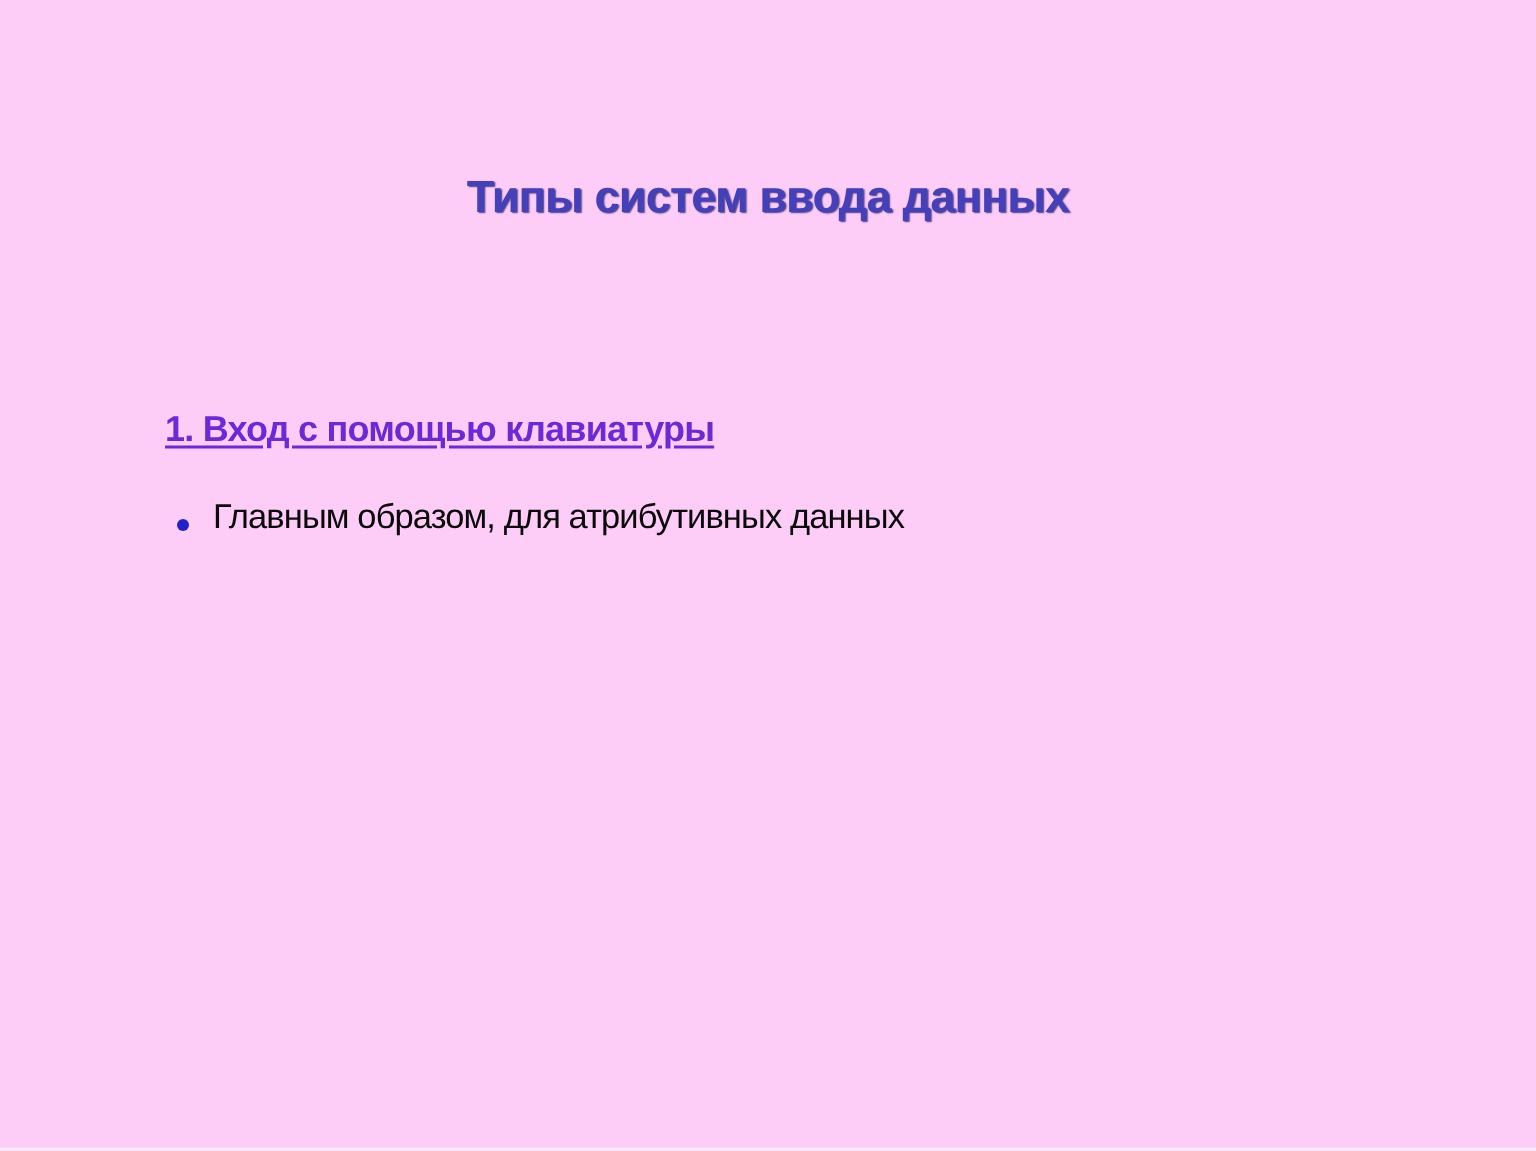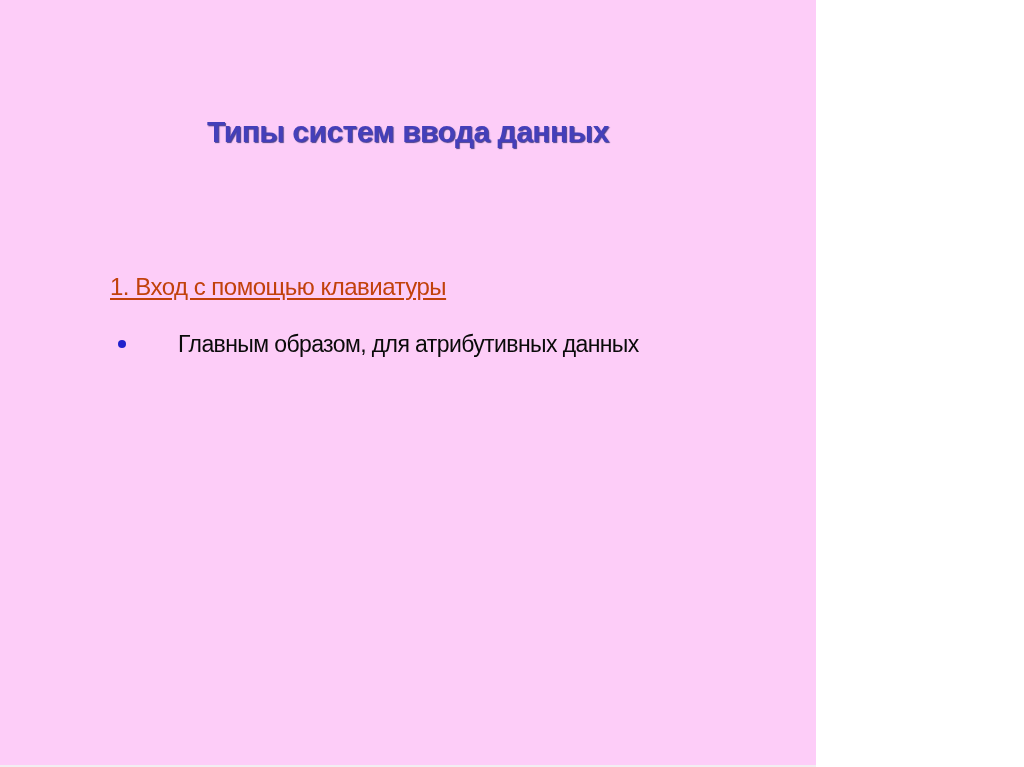--- a/index.html
+++ b/index.html
@@ -1,21 +1,21 @@
 <!DOCTYPE html>
 <html><head>
 <meta charset="utf-8">
 <style>
   html, body {
     margin: 0;
     padding: 0;
   }
   .slide {
     position: relative;
-    width: 816px;
+    width: 1024px;
     height: 767px;
     background: #fdcdf8;
     font-family: "Liberation Sans", sans-serif;
     overflow: hidden;
     box-sizing: border-box;
   }
   .slide-bottom-edge {
     position: absolute;
     left: 0;
     bottom: 0;
@@ -36,36 +36,35 @@
     text-shadow: 1px 1px 1px rgba(43, 40, 120, 0.85);
   }
   .content {
     position: absolute;
     top: 273px;
     left: 110px;
     width: 720px;
   }
   .section-heading {
     font-size: 24px;
-    font-weight: normal;
+    font-weight: bold;
     letter-spacing: -0.5px;
-    color: #c2410c;
+    color: #6d28d9;
     text-decoration: underline;
     text-underline-offset: 3px;
     margin: 0 0 28px 0;
   }
   .bullet-list {
     margin: 0;
     padding: 0;
   }
   .bullet-item {
     display: flex;
-    align-items: flex-start;
+    align-items: center;
     margin: 0;
-    gap: 36px;
   }
   .bullet-text {
     font-size: 23px;
     line-height: 30px;
     letter-spacing: -0.6px;
     color: #0a0a0a;
     max-width: 690px;
   }
   .dot {
     flex: 0 0 auto;

